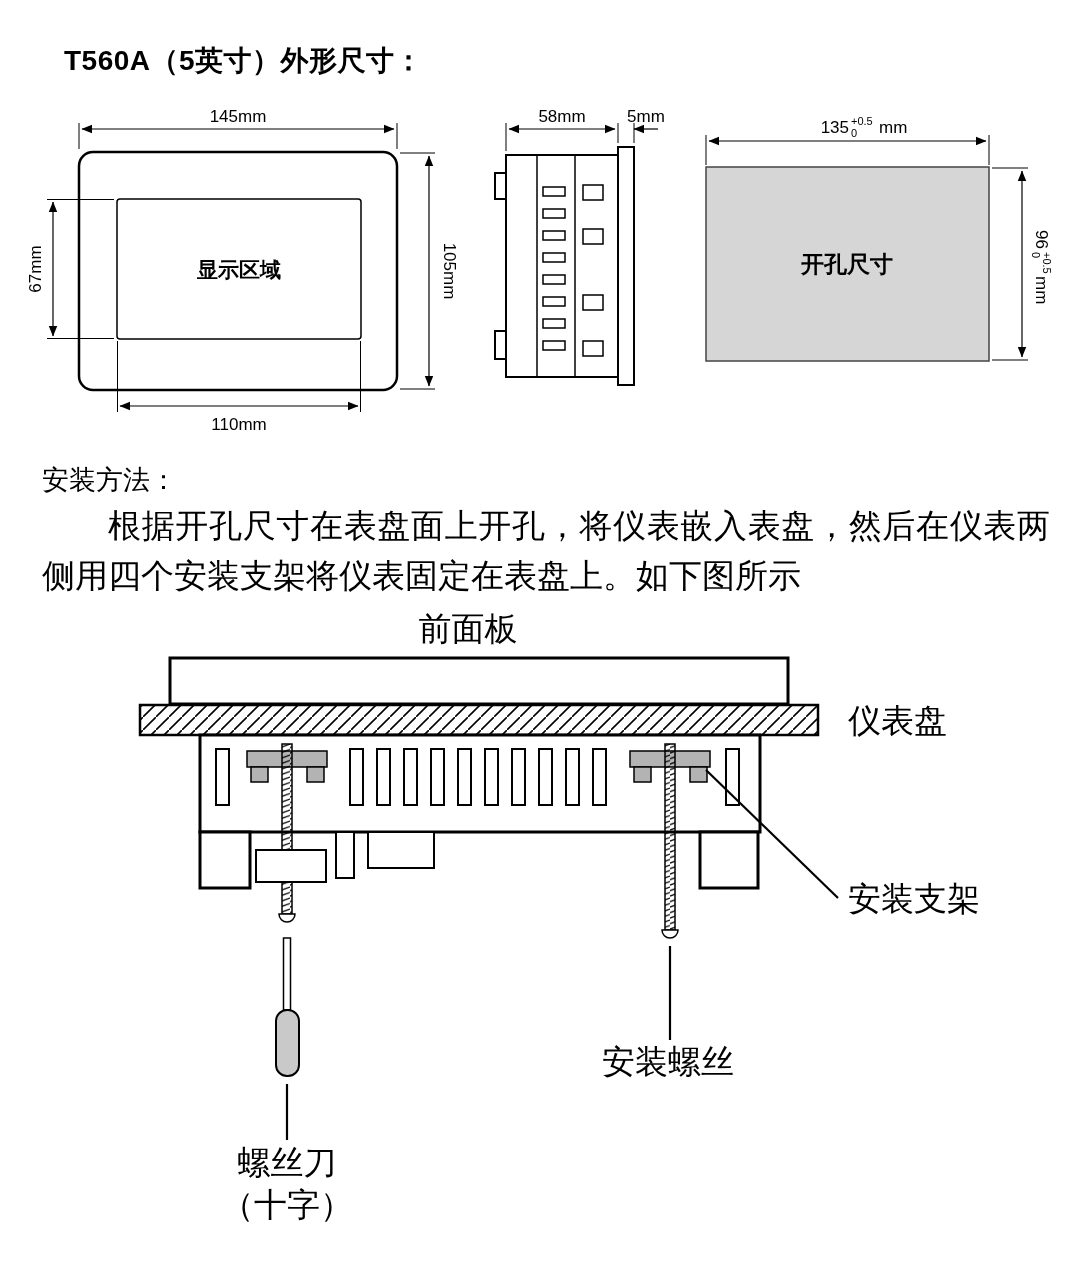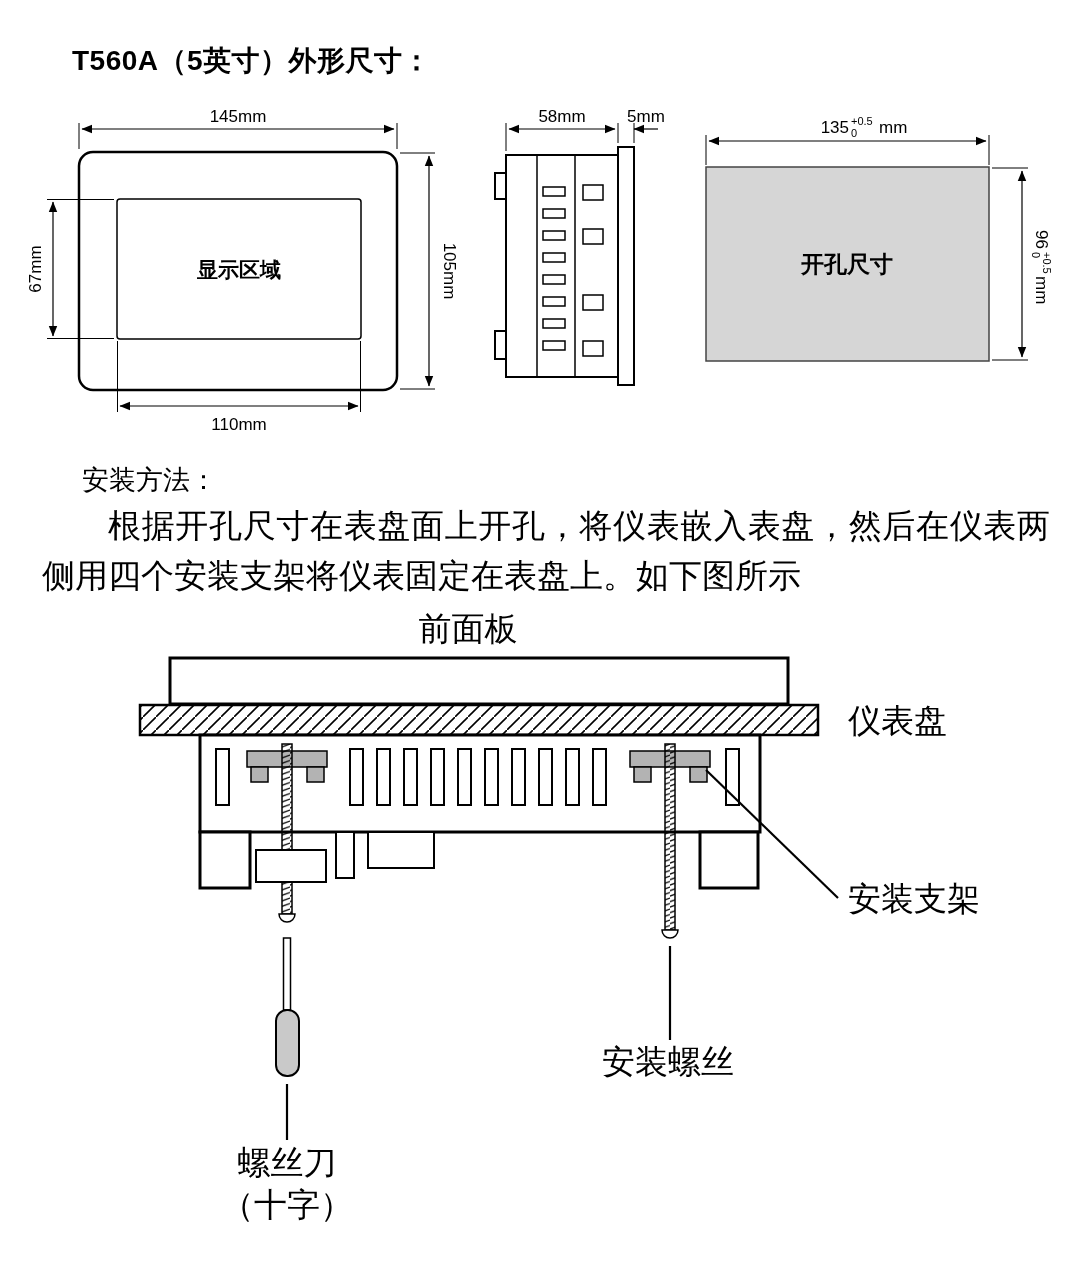--- a/index.html
+++ b/index.html
@@ -2,27 +2,27 @@
 <html><head>
 <meta charset="utf-8">
 <style>
   * { margin:0; padding:0; box-sizing:border-box; }
   html,body { background:#fff; }
   body {
     width:1080px; height:1277px; position:relative; overflow:hidden;
     font-family:"Liberation Serif", serif; color:#000;
   }
   .title {
-    position:absolute; top:42px; left:72px;
+    position:absolute; top:42px; left:64px;
     font-family:"Liberation Sans", sans-serif;
     font-size:28px; font-weight:bold; letter-spacing:0.5px;
   }
   .dims-svg { position:absolute; top:95px; left:0; }
   .install-svg { position:absolute; top:600px; left:0; }
-  .method-heading { position:absolute; top:462px; left:42px; font-size:27px;margin-left:40px; }
+  .method-heading { position:absolute; top:462px; left:42px; font-size:27px; }
   .method-para {
     position:absolute; top:502px; left:42px; width:1008px;
     font-size:33px; line-height:1.5; text-indent:2em; text-align:justify;
   }
   svg text { font-family:"Liberation Sans", sans-serif; fill:#000; }
   svg text.cjk { font-family:"Liberation Serif", serif; font-weight:bold; }
   svg text.cjk-big { font-family:"Liberation Serif", serif; font-size:33px; font-weight:normal; }
   .outline   { fill:#fff; stroke:#000; stroke-width:2.5; }
   .outline2  { fill:#fff; stroke:#000; stroke-width:2; }
   .thinline  { fill:none; stroke:#000; stroke-width:1.5; }

